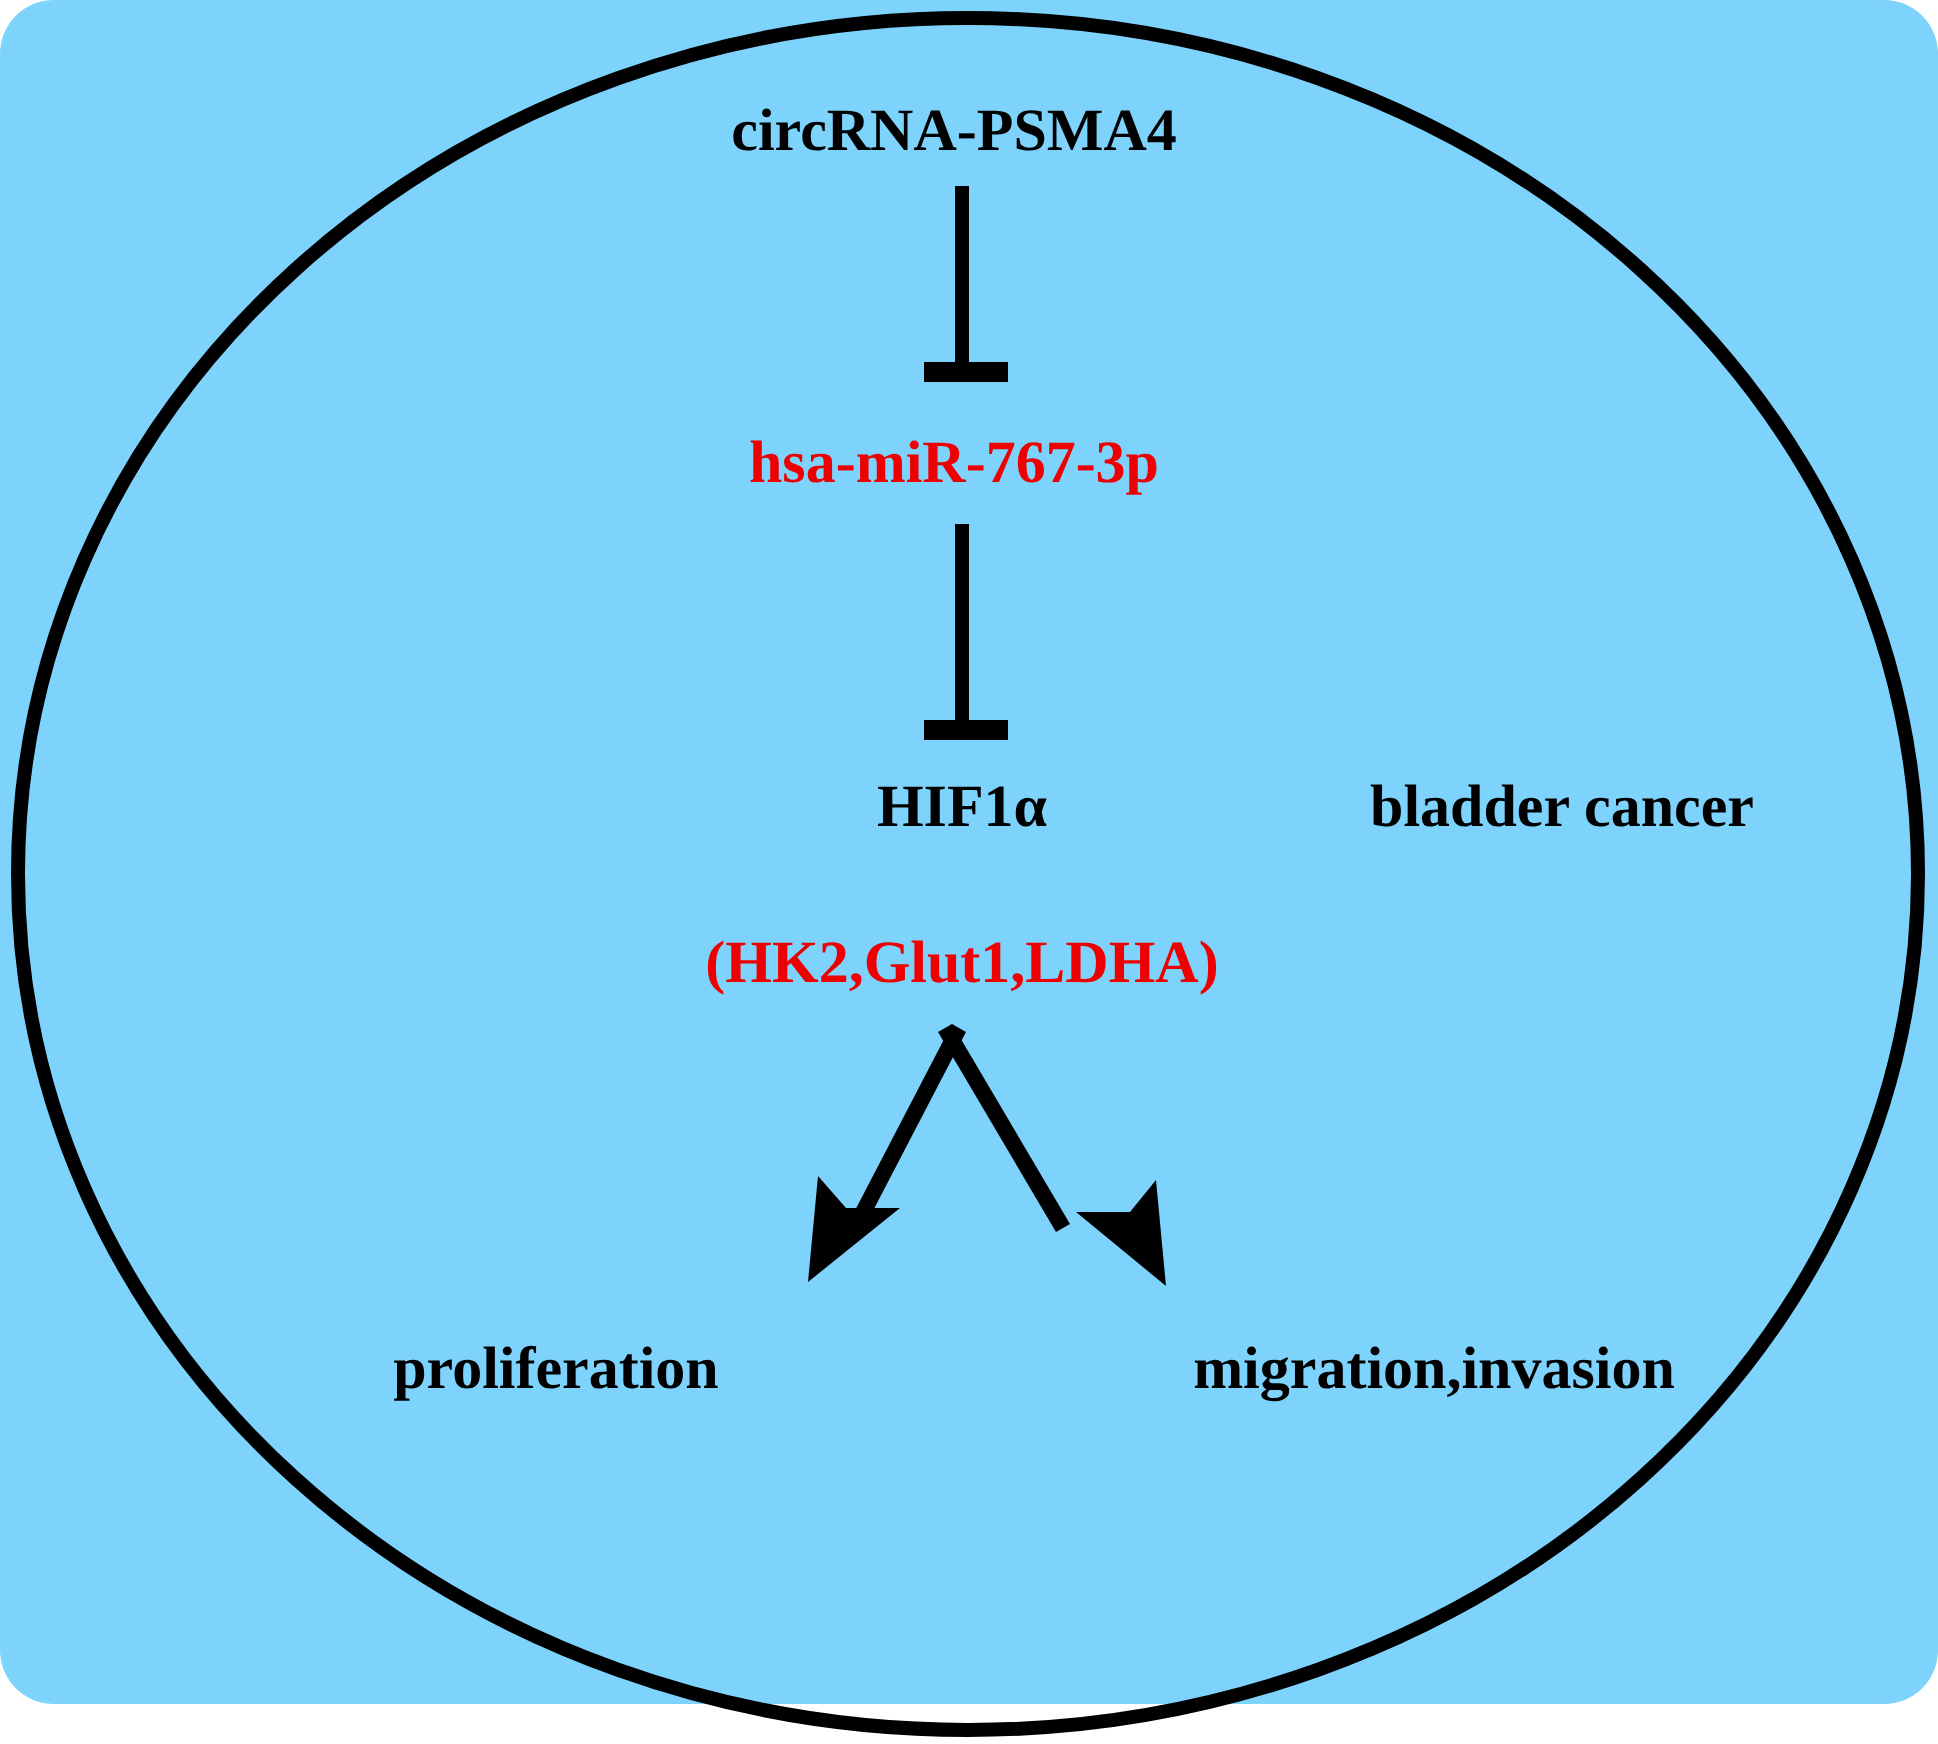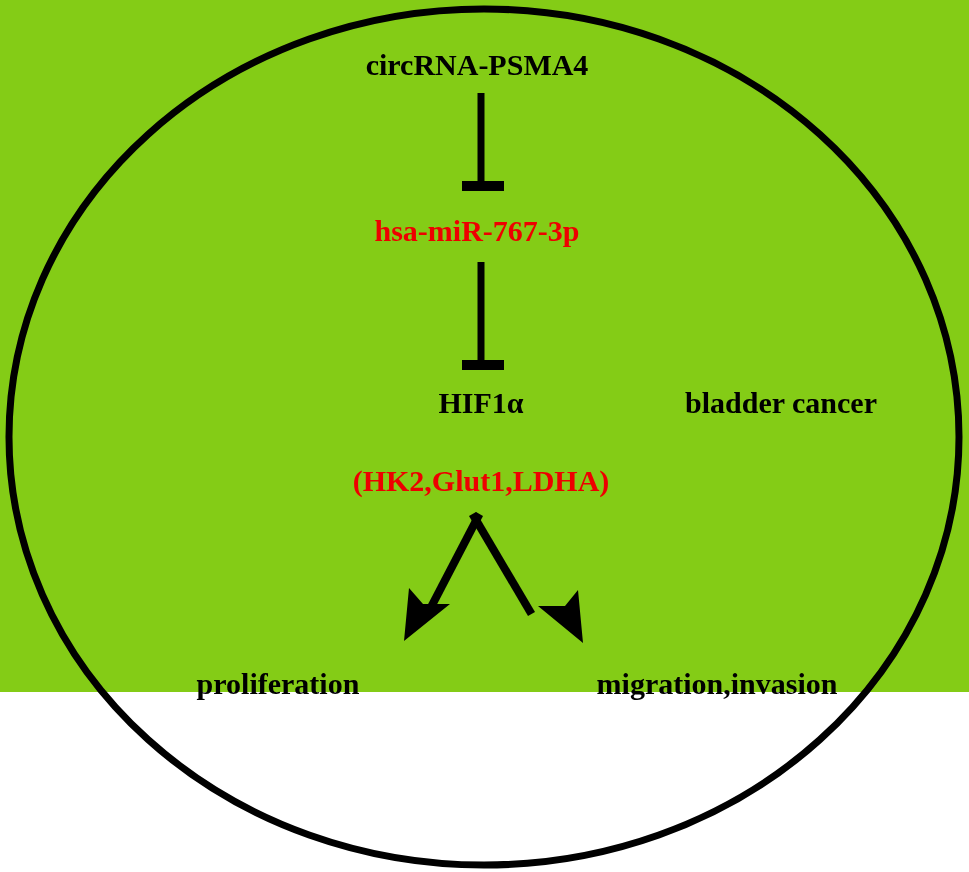--- a/index.html
+++ b/index.html
@@ -10,22 +10,23 @@
   }
   body {
     width: 969px;
     height: 872px;
     overflow: hidden;
     font-family: "Liberation Serif", "DejaVu Serif", serif;
   }
   #diagram-root {
     position: relative;
     width: 969px;
-    height: 692px;
-    background: #84cc16;
+    height: 852px;
+    background: #7dd3fc;
+    border-radius: 27px;
   }
   svg#pathway-svg {
     display: block;
     width: 969px;
     height: 872px;
   }
   .node-label {
     font-family: "Liberation Serif", "DejaVu Serif", serif;
     font-weight: bold;
     dominant-baseline: alphabetic;

